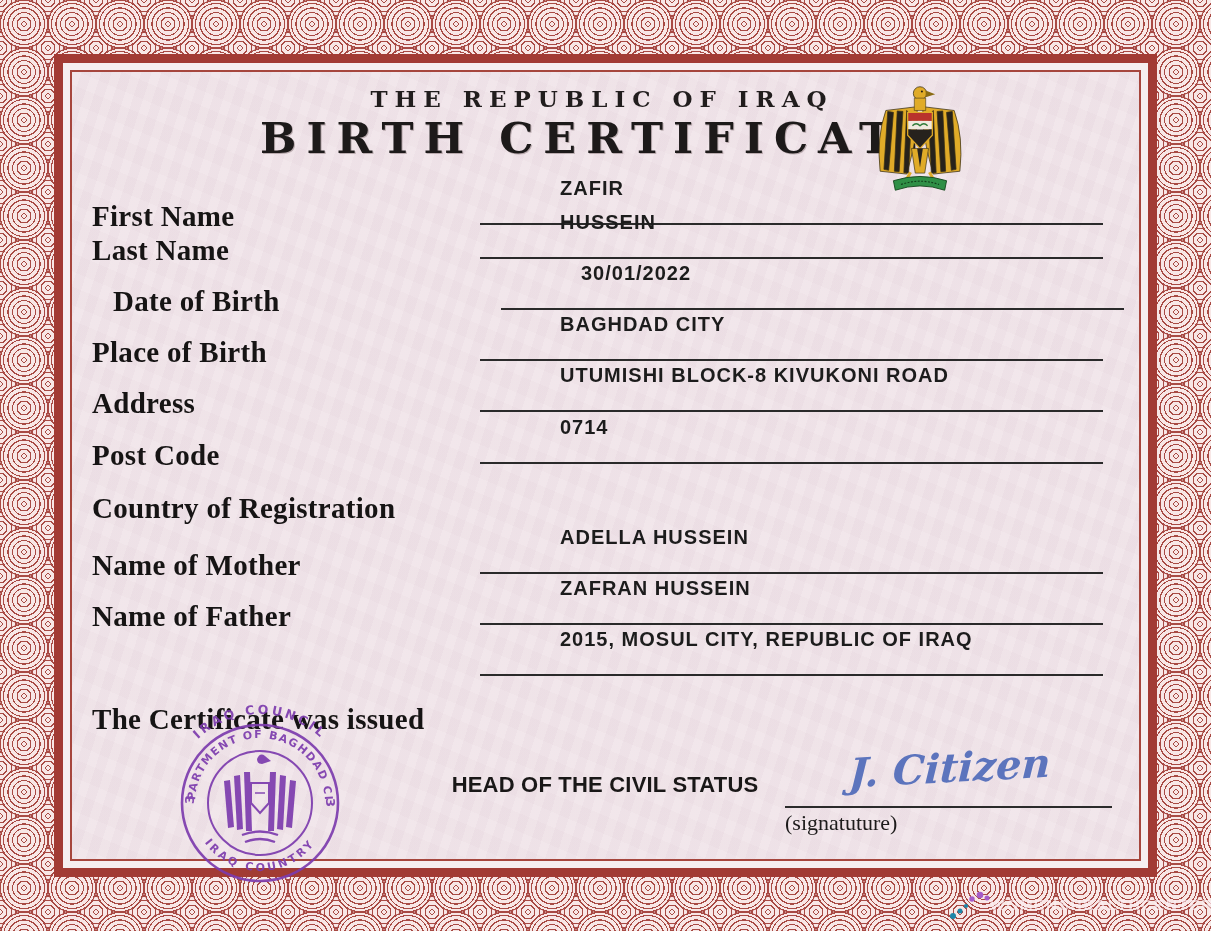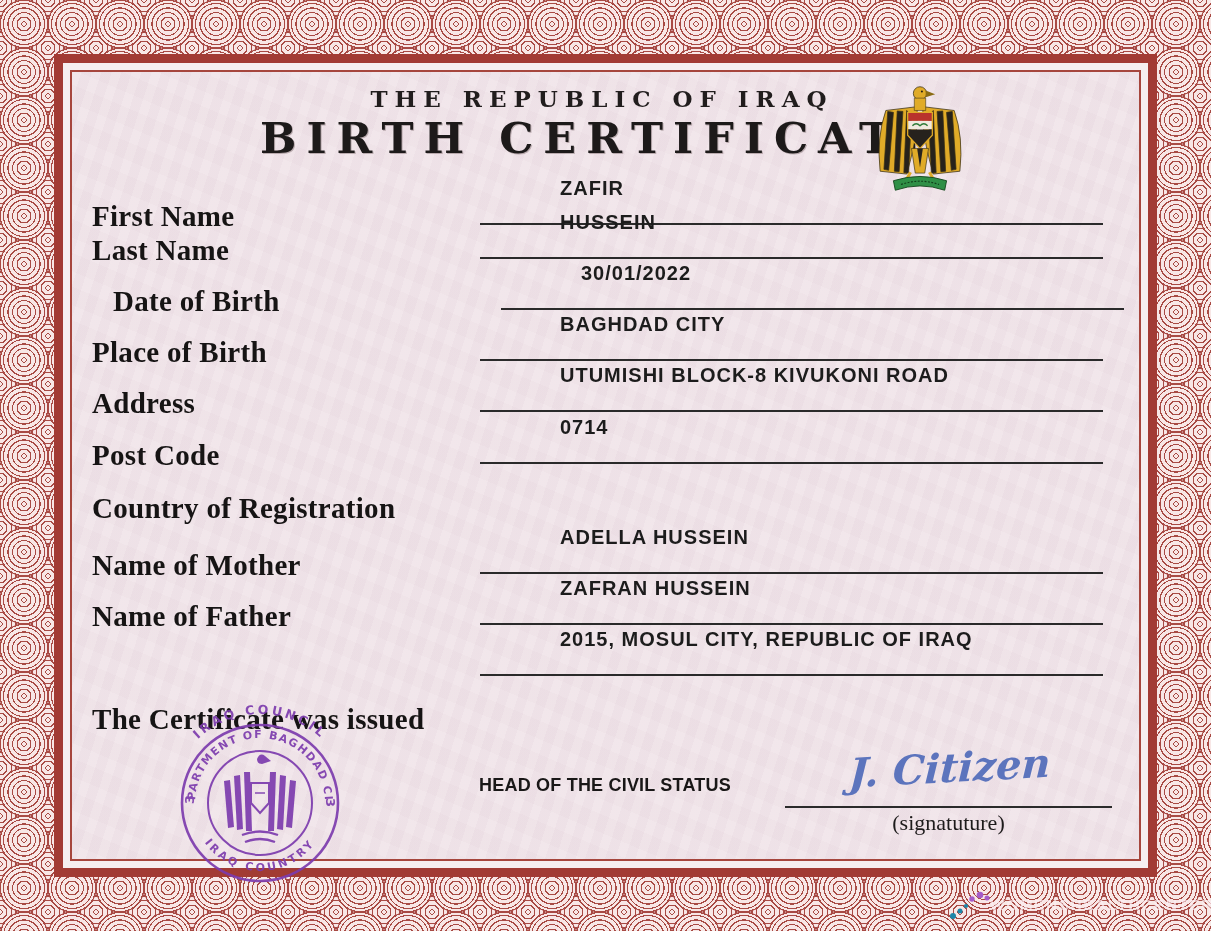--- a/index.html
+++ b/index.html
@@ -86,32 +86,32 @@
   .fvalue{
     position:absolute;left:388px;right:0;bottom:0;
     border-bottom:2px solid #2a2a2a;
     padding:0 0 23px 80px;white-space:nowrap;
     font-family:"Liberation Sans",sans-serif;font-weight:bold;font-size:20px;
     color:var(--ink);letter-spacing:1px;
   }
   
   .issuer{
     position:absolute;left:420px;top:774px;width:370px;text-align:center;
-    font-family:"Liberation Sans",sans-serif;font-weight:bold;font-size:18px;
+    font-family:"Liberation Sans",sans-serif;font-weight:bold;font-size:22px;
     line-height:22px;color:#191717;letter-spacing:0.2px;
   }
   .sig-line{position:absolute;left:785px;top:806px;width:327px;border-top:2px solid #2b2b2b;}
   .sig-name{
     position:absolute;left:800px;top:744px;width:300px;text-align:center;
     font-family:"DejaVu Serif",serif;font-style:italic;font-weight:bold;
     font-size:40px;color:var(--signature_blue);
     transform:rotate(-3deg) skewX(-6deg);
   }
   .sig-caption{
-    position:absolute;left:785px;top:810px;width:327px;text-align:center;
+    position:absolute;left:785px;top:810px;width:327px;
     font-family:"Liberation Serif",serif;font-size:22px;color:#1d1b1b;
   }
   .stamp{position:absolute;left:160px;top:703px;width:200px;height:200px;opacity:0.92;color:var(--stamp_purple);}
   
   .watermark{position:absolute;left:948px;top:886px;height:38px;display:flex;align-items:center;z-index:9;}
   .wm-dots{width:46px;height:34px;margin-right:-4px;}
   .wm-text{
     font-family:"Liberation Sans",sans-serif;font-weight:bold;font-size:15.5px;
     letter-spacing:1.5px;color:rgba(252,238,242,0.72);white-space:nowrap;
   }

